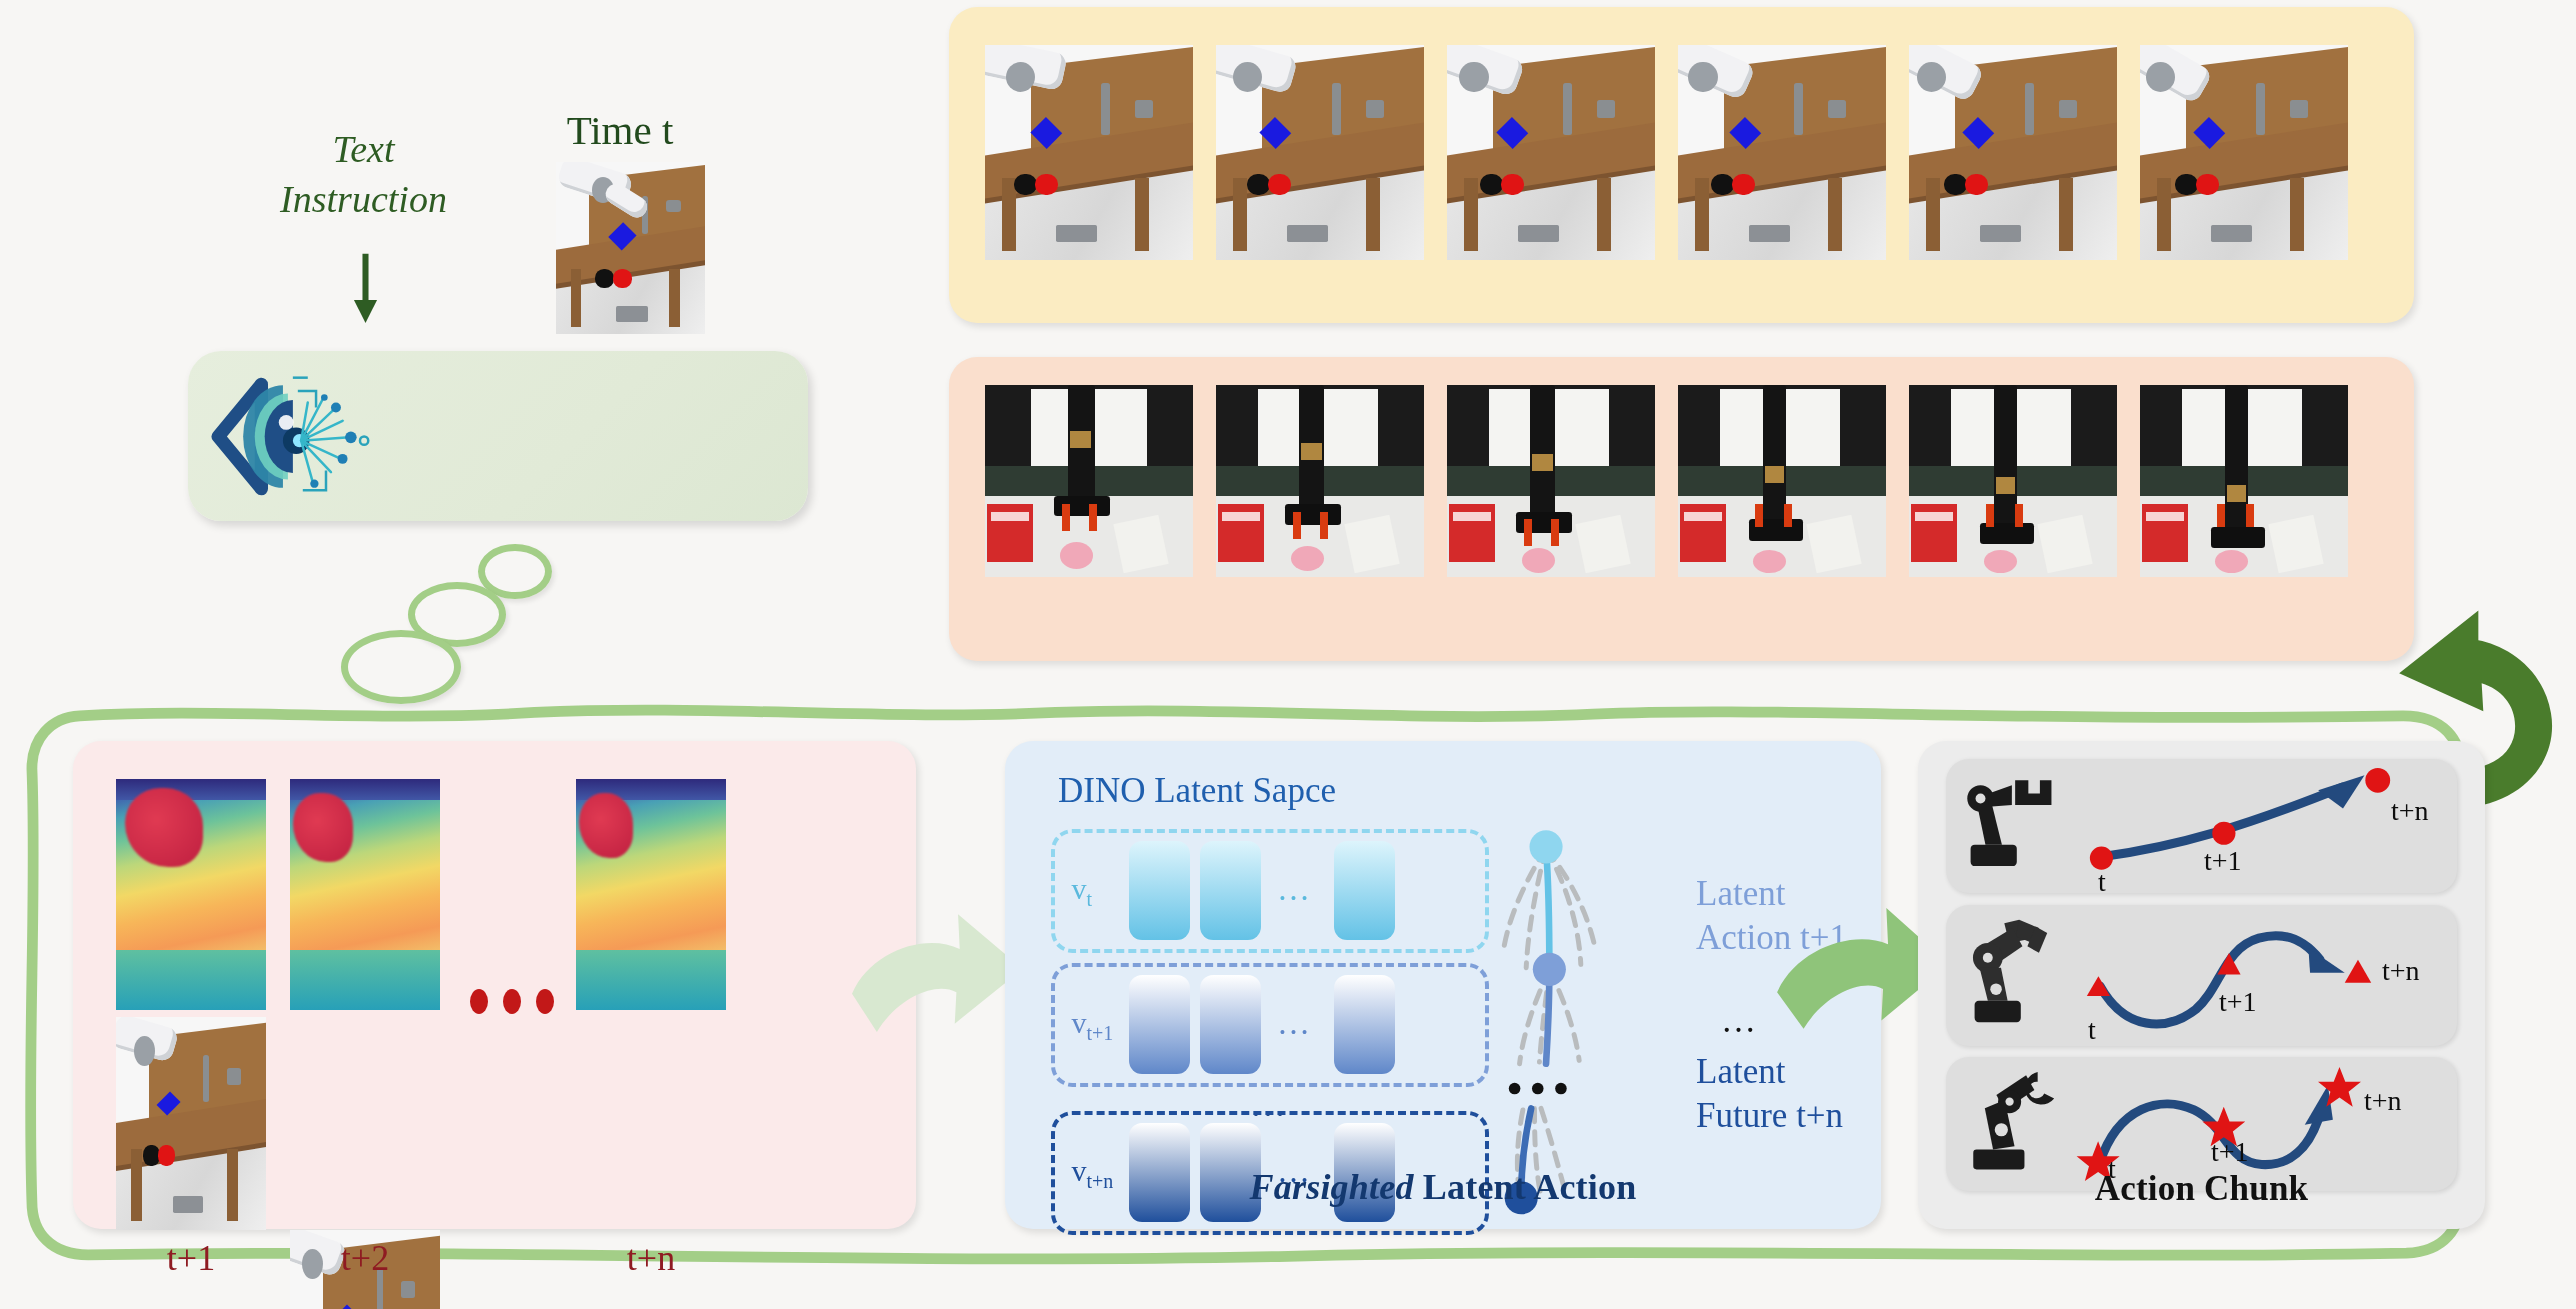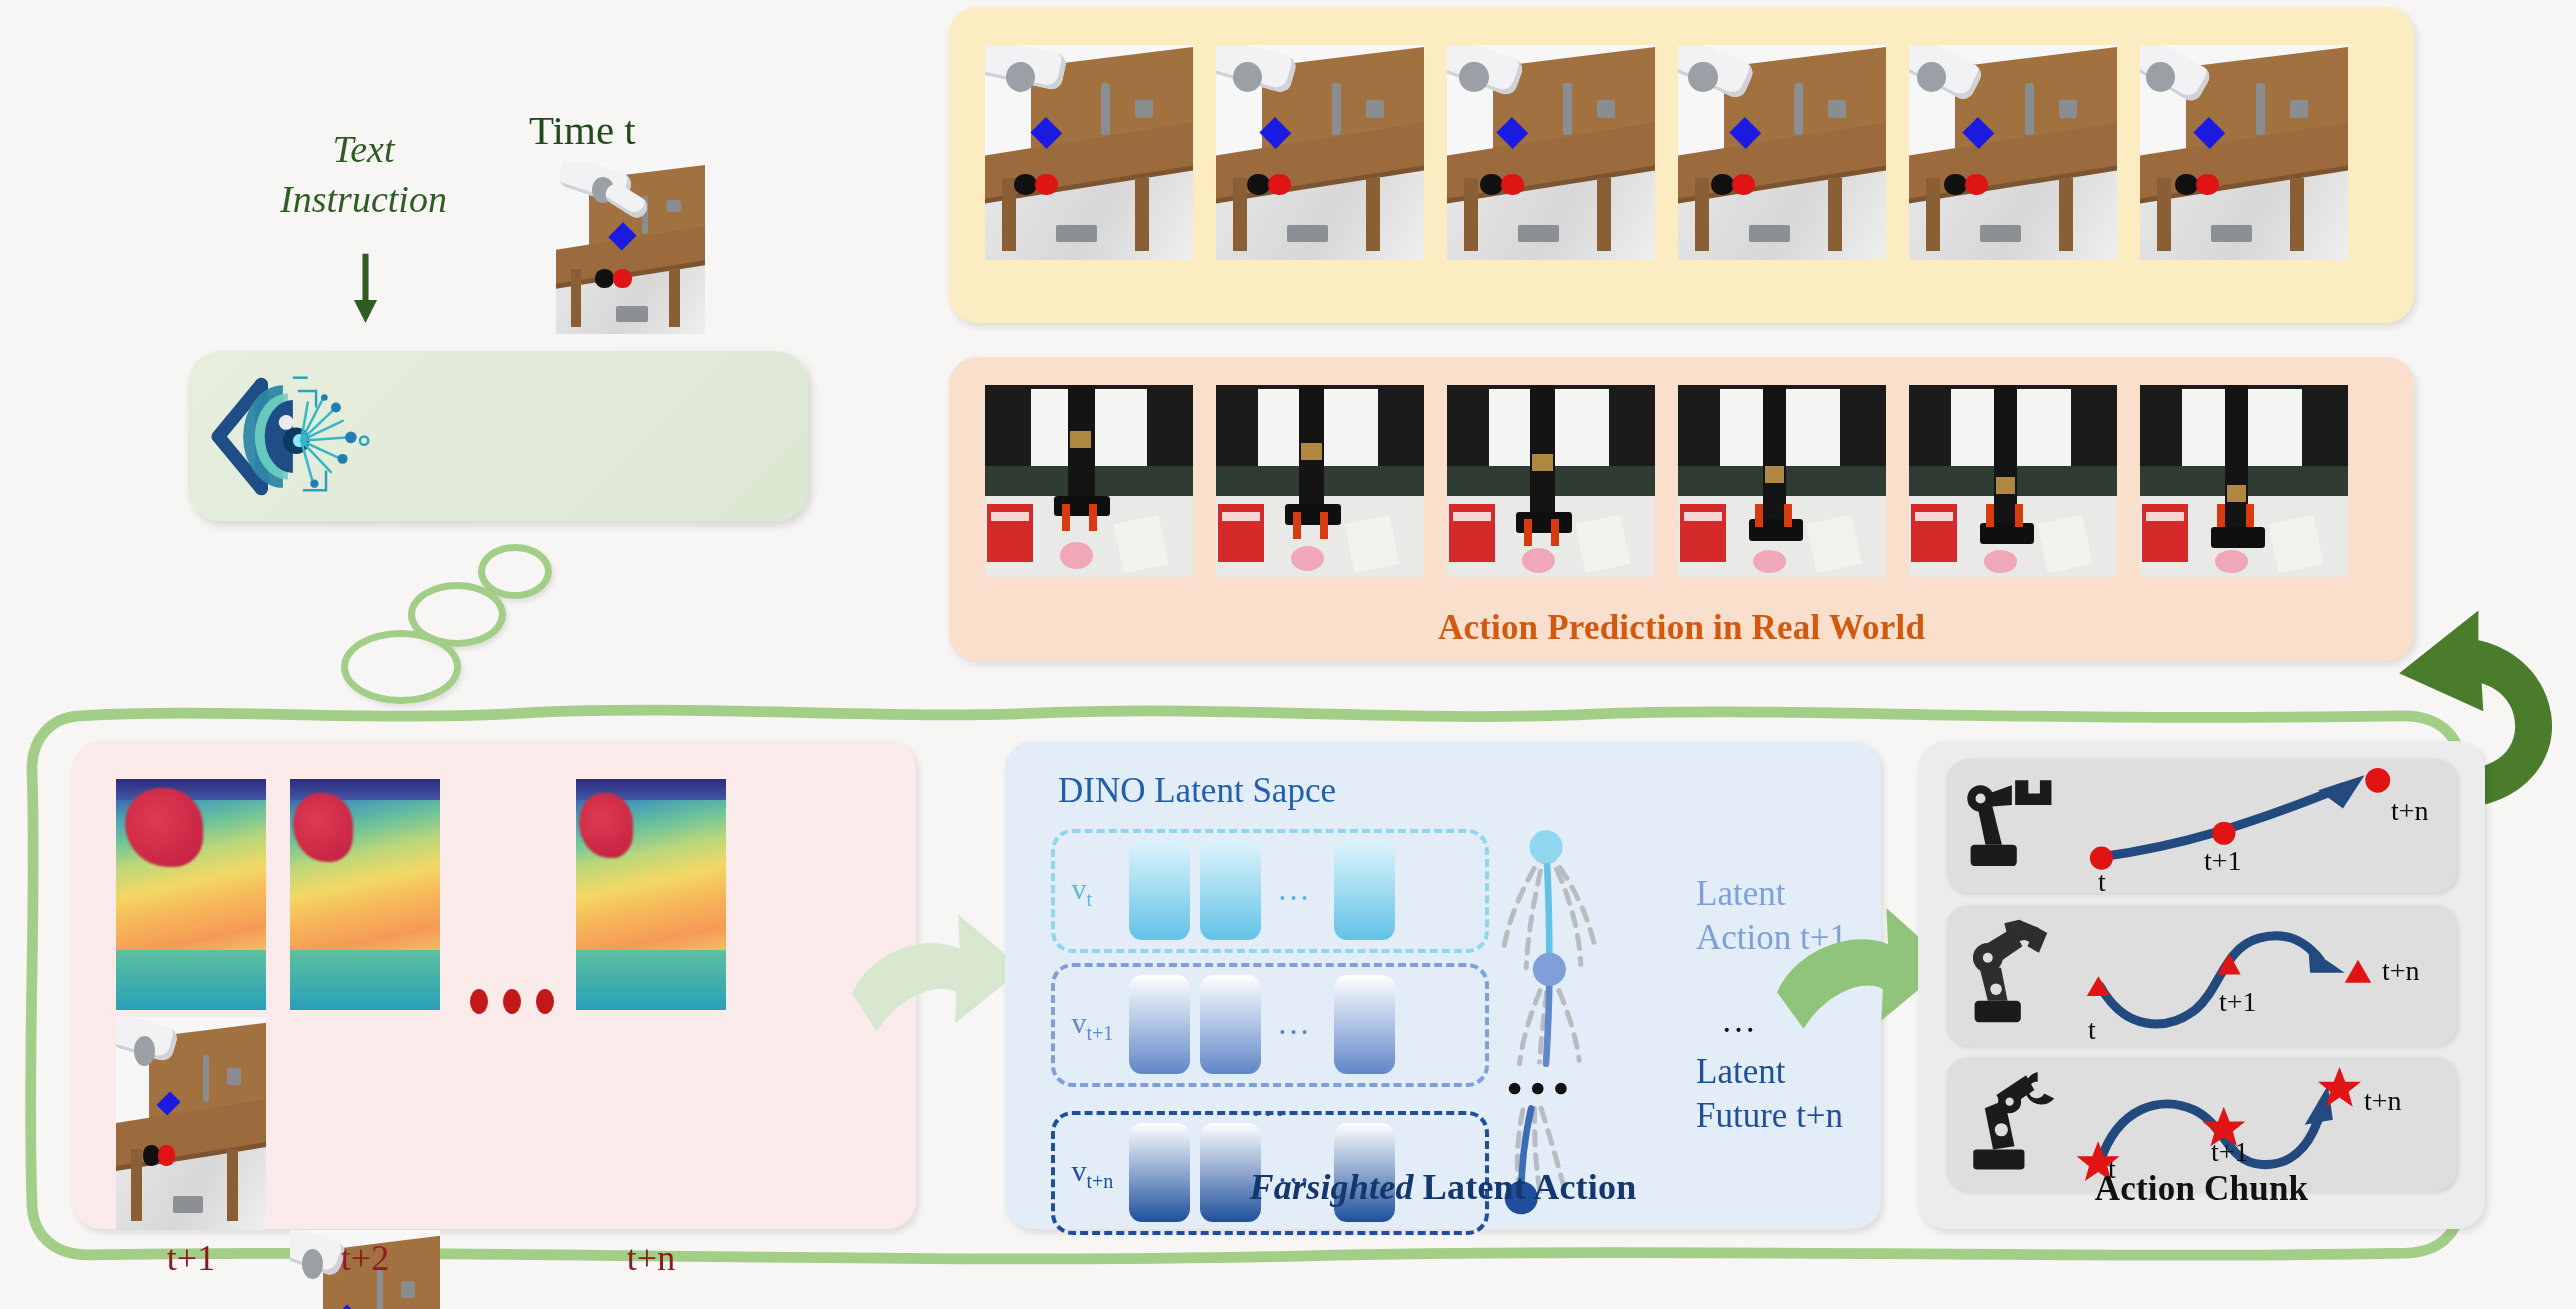--- a/index.html
+++ b/index.html
@@ -17,21 +17,21 @@
     font-weight:bold;letter-spacing:0.2px;white-space:nowrap;
   }
 
   
   #text-instruction{
     left:248px;top:124px;width:231px;text-align:center;
     font-style:italic;font-size:38px;line-height:1.32;color:#2e5c23;
   }
   #instr-arrow{left:349px;top:240px;width:33px;height:99px;}
   #time-t-label{
-    left:529px;top:106px;width:182px;
+    left:529px;top:106px;width:182px;text-align:center;
     font-size:41px;color:#224a1d;
   }
   .sim-thumb{
     background:
       linear-gradient(175deg,#fdfdfd 0%,#f2f2f2 46%,#e4e4e4 100%);
     position:relative;overflow:hidden;border:0;
   }
   
   .scene{position:absolute;inset:0;overflow:hidden;background:#efefef;}
   .scene .floor{position:absolute;left:0;right:0;bottom:0;height:46%;
@@ -410,21 +410,20 @@
         <div style="position:absolute;left:34%;top:74%;width:26%;height:11%;background:#0f0f0f;border-radius:3.3px;"></div>
         <div style="position:absolute;left:37%;top:62%;width:4%;height:12%;background:#d93b10;"></div>
         <div style="position:absolute;left:51%;top:62%;width:4%;height:12%;background:#d93b10;"></div>
         <div style="position:absolute;left:1%;top:62%;width:22%;height:30%;background:#d42a2a;"></div>
         <div style="position:absolute;left:3%;top:66%;width:18%;height:5%;background:#fff;opacity:.8;"></div>
         <div style="position:absolute;left:36%;top:86%;width:16%;height:12%;background:#f0a8b8;border-radius:50%;"></div>
         <div style="position:absolute;left:64%;top:70%;width:22%;height:26%;background:#f2f2ee;transform:rotate(-12deg);"></div>
       </div>
     </div>
   </div>
-  <div class="panel-caption">Action Prediction in Real World</div>
 </div>
 
 <svg class="abs" style="left:2381px;top:597px;" width="198" height="273" viewBox="0 0 240 330">
   <path d="M40 250 C150 276 218 210 206 140 C196 84 150 58 118 52
            L118 16 L22 92 L124 138 L122 104
            C148 112 166 134 162 164 C156 202 112 218 40 206 Z" fill="#4a7c2c"></path>
 </svg>
 
 <svg class="abs" id="loop-container" width="2449" height="561" viewBox="0 0 2962 678">
   <path d="M70 14 C240 4 420 22 620 10 C830 0 1040 20 1250 10

